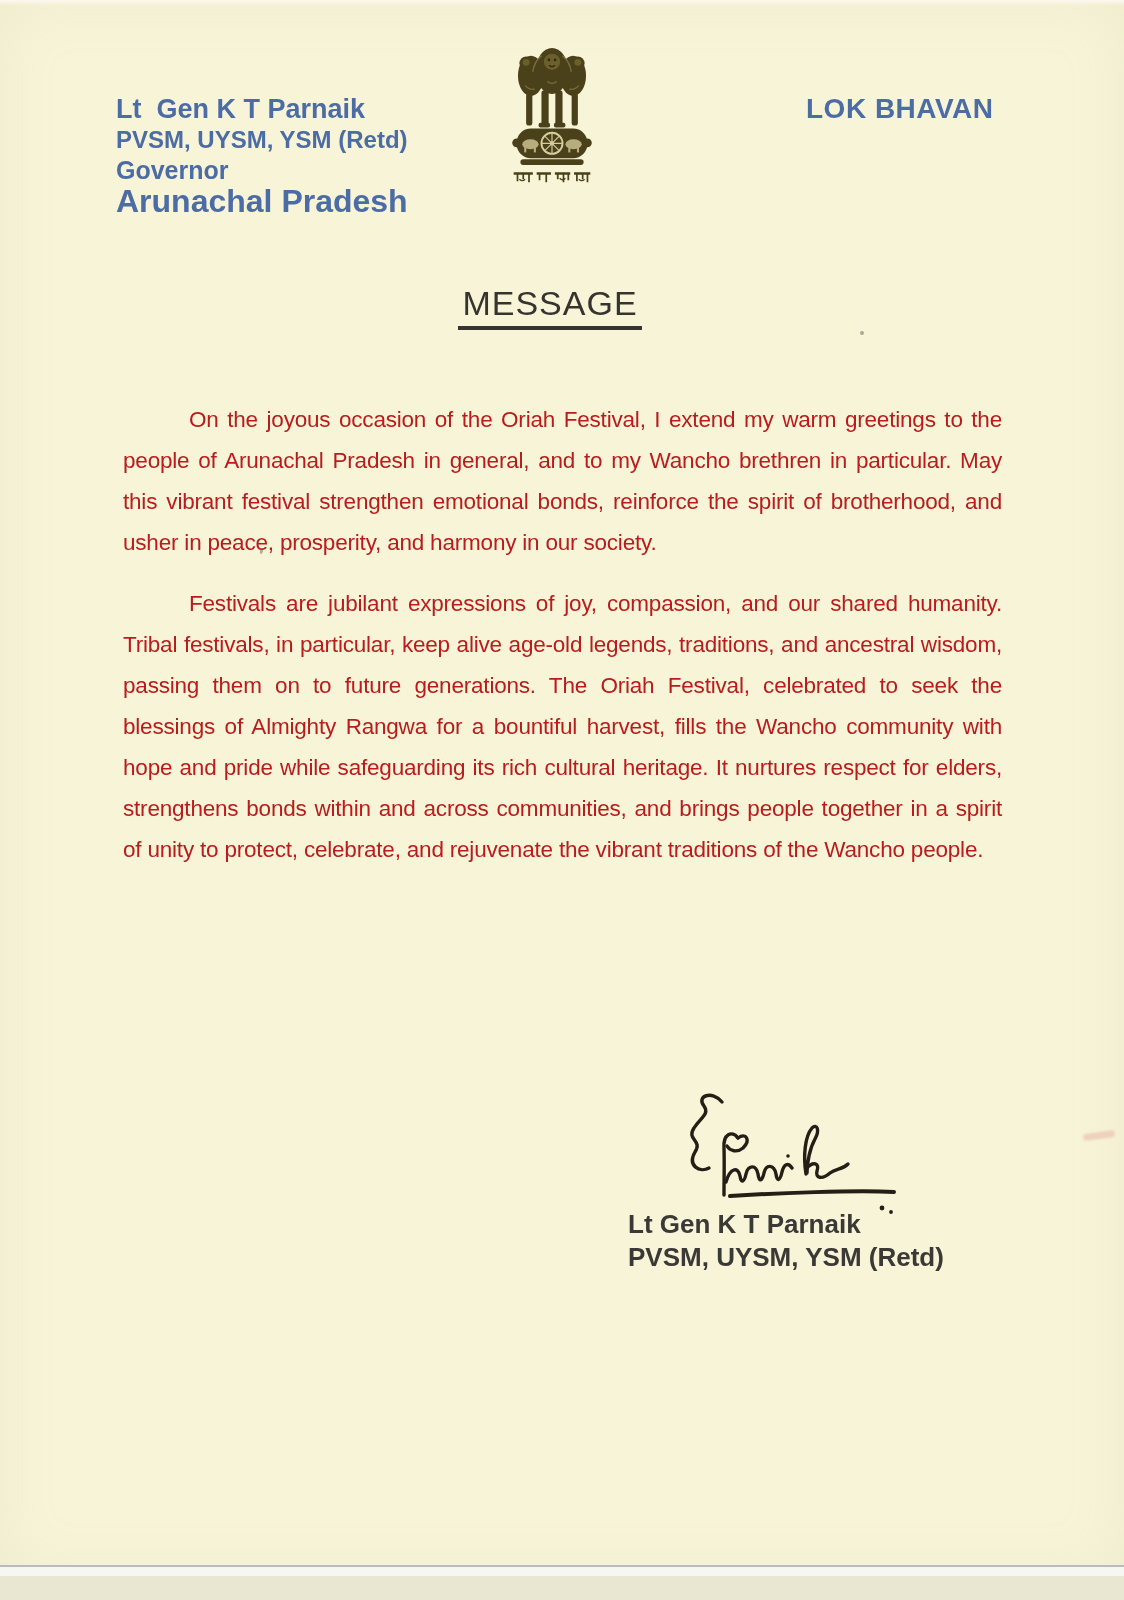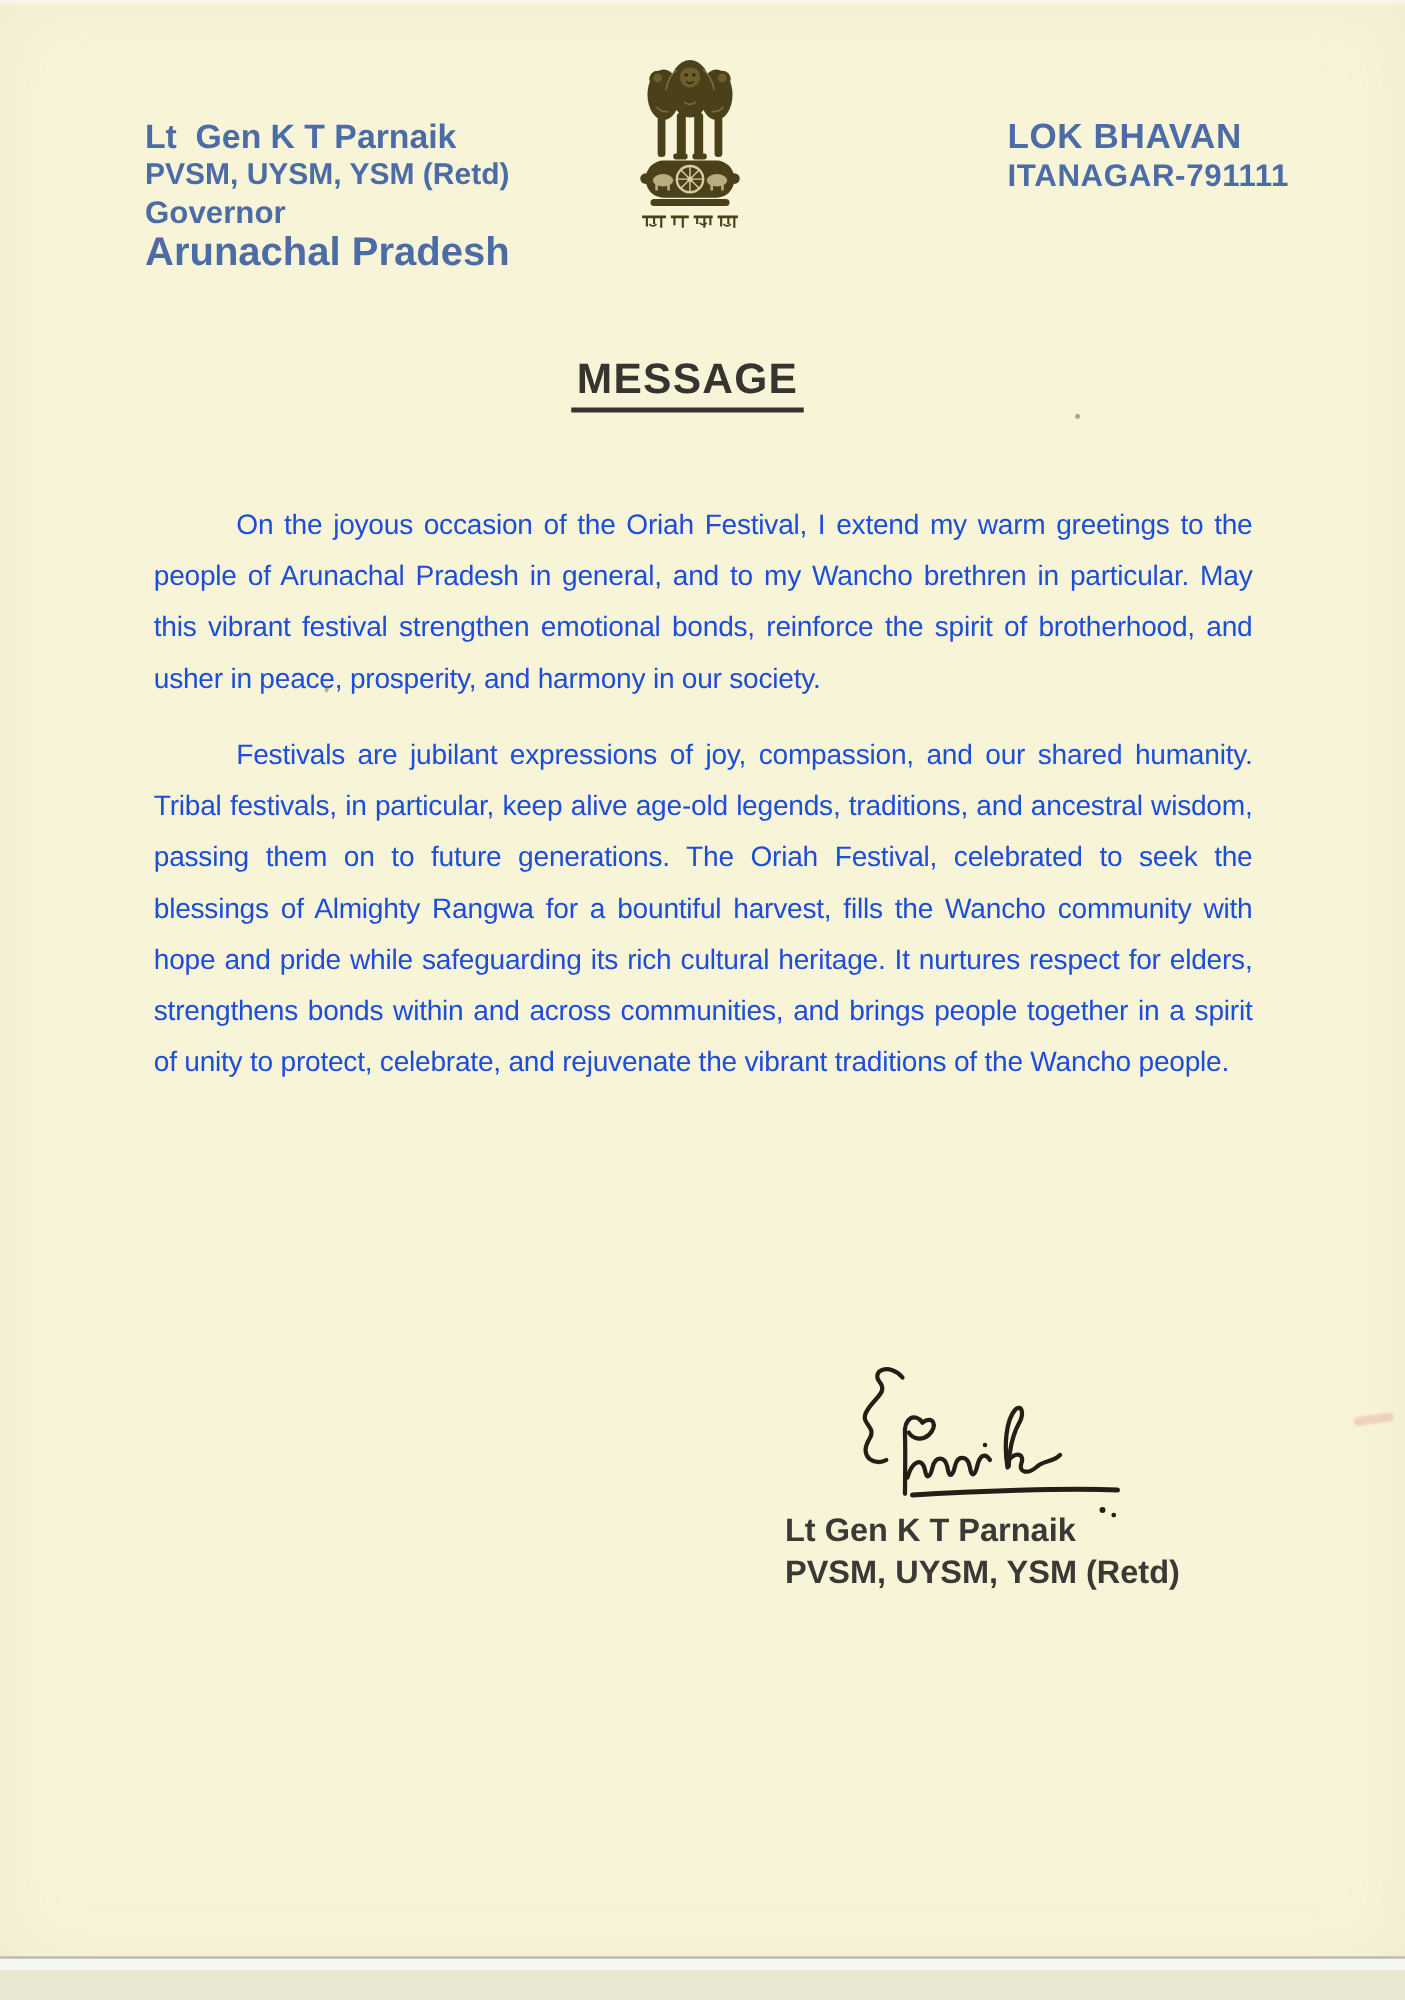--- a/index.html
+++ b/index.html
@@ -27,26 +27,26 @@
   .emblem { position:absolute; left:506px; top:40px; width:92px; height:152px; }
   .emblem svg { display:block; width:100%; height:100%; }
 
   .address { position:absolute; left:806px; top:92px; color:#4c6ca6; font-weight:bold; }
   .address-line1 { font-size:28px; line-height:33px; letter-spacing:.5px; }
   .address-line2 { font-size:25px; line-height:33px; letter-spacing:.5px; }
 
   
   .heading-wrap { position:absolute; left:0; top:284px; width:100%; text-align:center;
     transform:translateX(-12px); }
-  .heading { display:inline-block; font-size:34px; font-weight:bold; color:#35342e;
+  .heading { display:inline-block; font-size:34px; font-weight:normal; color:#35342e;
     letter-spacing:1px; border-bottom:4px solid #35342e; padding:0 4px 3px 4px; margin:0; }
 
   
   .body { position:absolute; left:123px; top:399px; width:879px;
-    color:#1d4ed8; font-size:22.5px; line-height:41px; letter-spacing:-0.2px;
+    color:#b91c1c; font-size:22.5px; line-height:41px; letter-spacing:-0.2px;
     text-align:justify; }
   .body p { margin:0 0 20px 0; text-indent:66px; }
   .body p:last-child { margin-bottom:0; }
 
   
   .signature-svg { position:absolute; left:676px; top:1072px; width:240px; height:150px; }
   .sig-block { position:absolute; left:628px; top:1208px; color:#3a3935; font-weight:bold; }
   .sig-name   { font-size:26px; line-height:33px; }
   .sig-honors { font-size:26px; line-height:33px; }
 
@@ -130,21 +130,20 @@
         <path stroke-width="2.4" d="M8,136 h20 M32,136 h15 M51,136 h16 M71,136 h17"></path>
         <path stroke-width="1.8" d="M12,136 v8 M18,136 v6 M24,136 v9 M35,136 v7 M42,136 v9
                                    M54,136 v6 M60,136 v9 M65,136 v7 M74,136 v8 M80,136 v6 M85,136 v9"></path>
         <path stroke-width="1.4" d="M14,142 q3,3 6,0 M56,141 q3,3 6,0 M76,142 q3,3 6,0"></path>
       </g>
     </svg>
   </div>
 
   <div class="address">
     <div class="address-line1">LOK BHAVAN</div>
-    <div class="address-line2">ITANAGAR-791111</div>
   </div>
 
   <div class="heading-wrap">
     <h1 class="heading">MESSAGE</h1>
   </div>
 
   <main class="body">
     <p>On the joyous occasion of the Oriah Festival, I extend my warm greetings to the people of Arunachal Pradesh in general, and to my Wancho brethren in particular. May this vibrant festival strengthen emotional bonds, reinforce the spirit of brotherhood, and usher in peace, prosperity, and harmony in our society.</p>
     <p>Festivals are jubilant expressions of joy, compassion, and our shared humanity. Tribal festivals, in particular, keep alive age-old legends, traditions, and ancestral wisdom, passing them on to future generations. The Oriah Festival, celebrated to seek the blessings of Almighty Rangwa for a bountiful harvest, fills the Wancho community with hope and pride while safeguarding its rich cultural heritage. It nurtures respect for elders, strengthens bonds within and across communities, and brings people together in a spirit of unity to protect, celebrate, and rejuvenate the vibrant traditions of the Wancho people.</p>
   </main>

